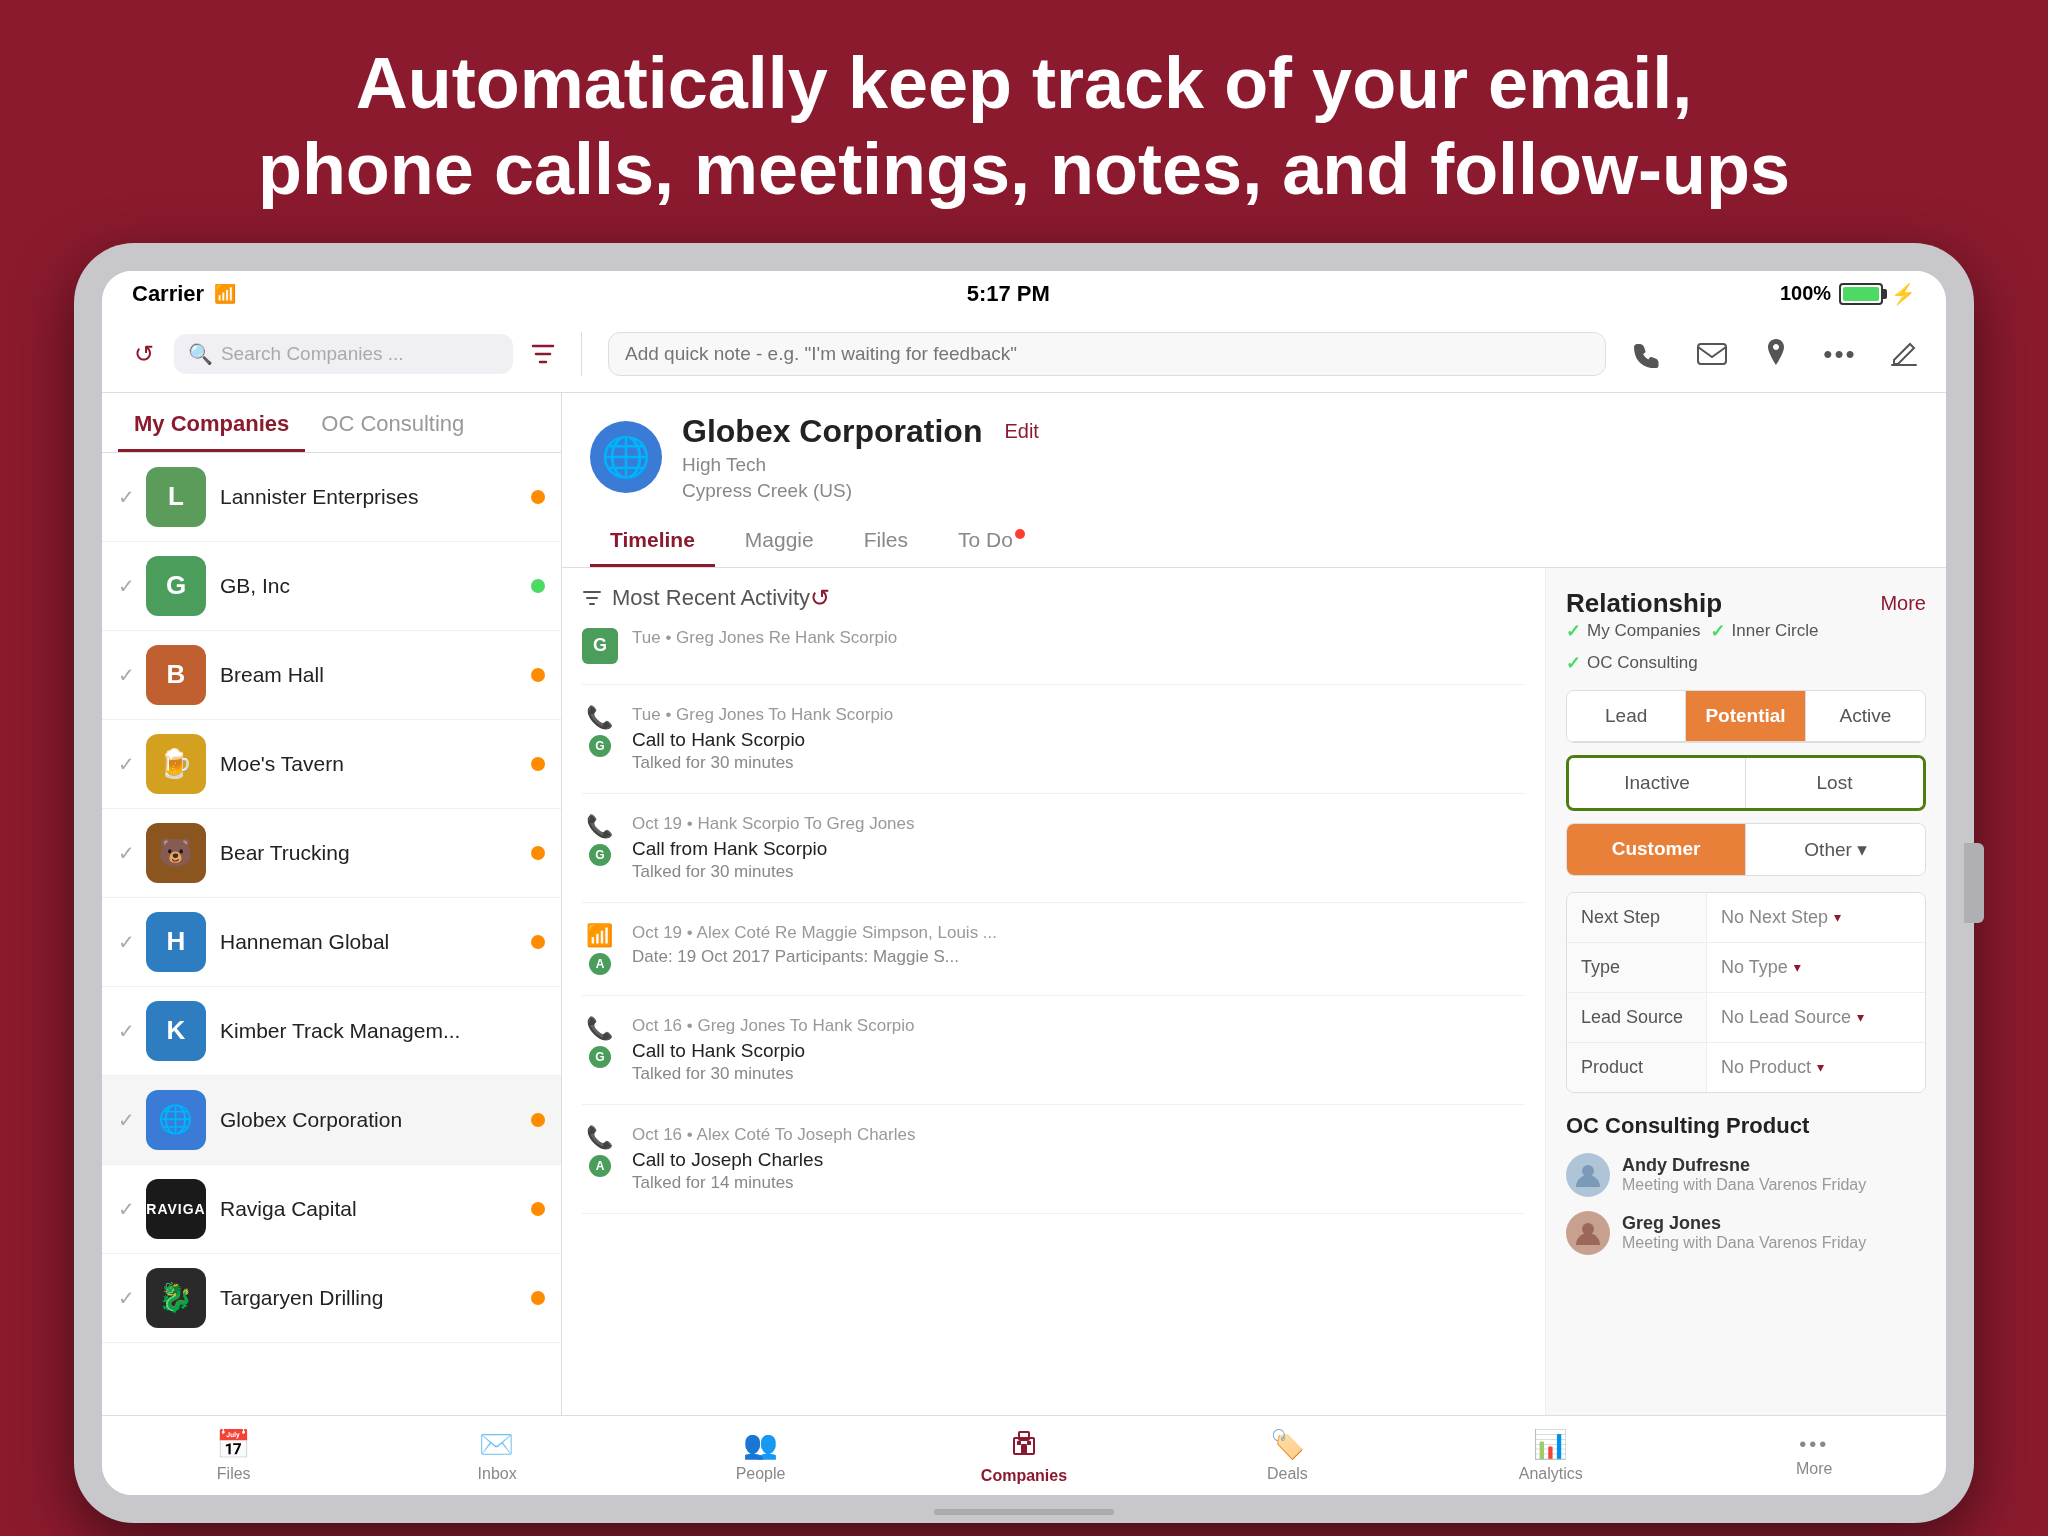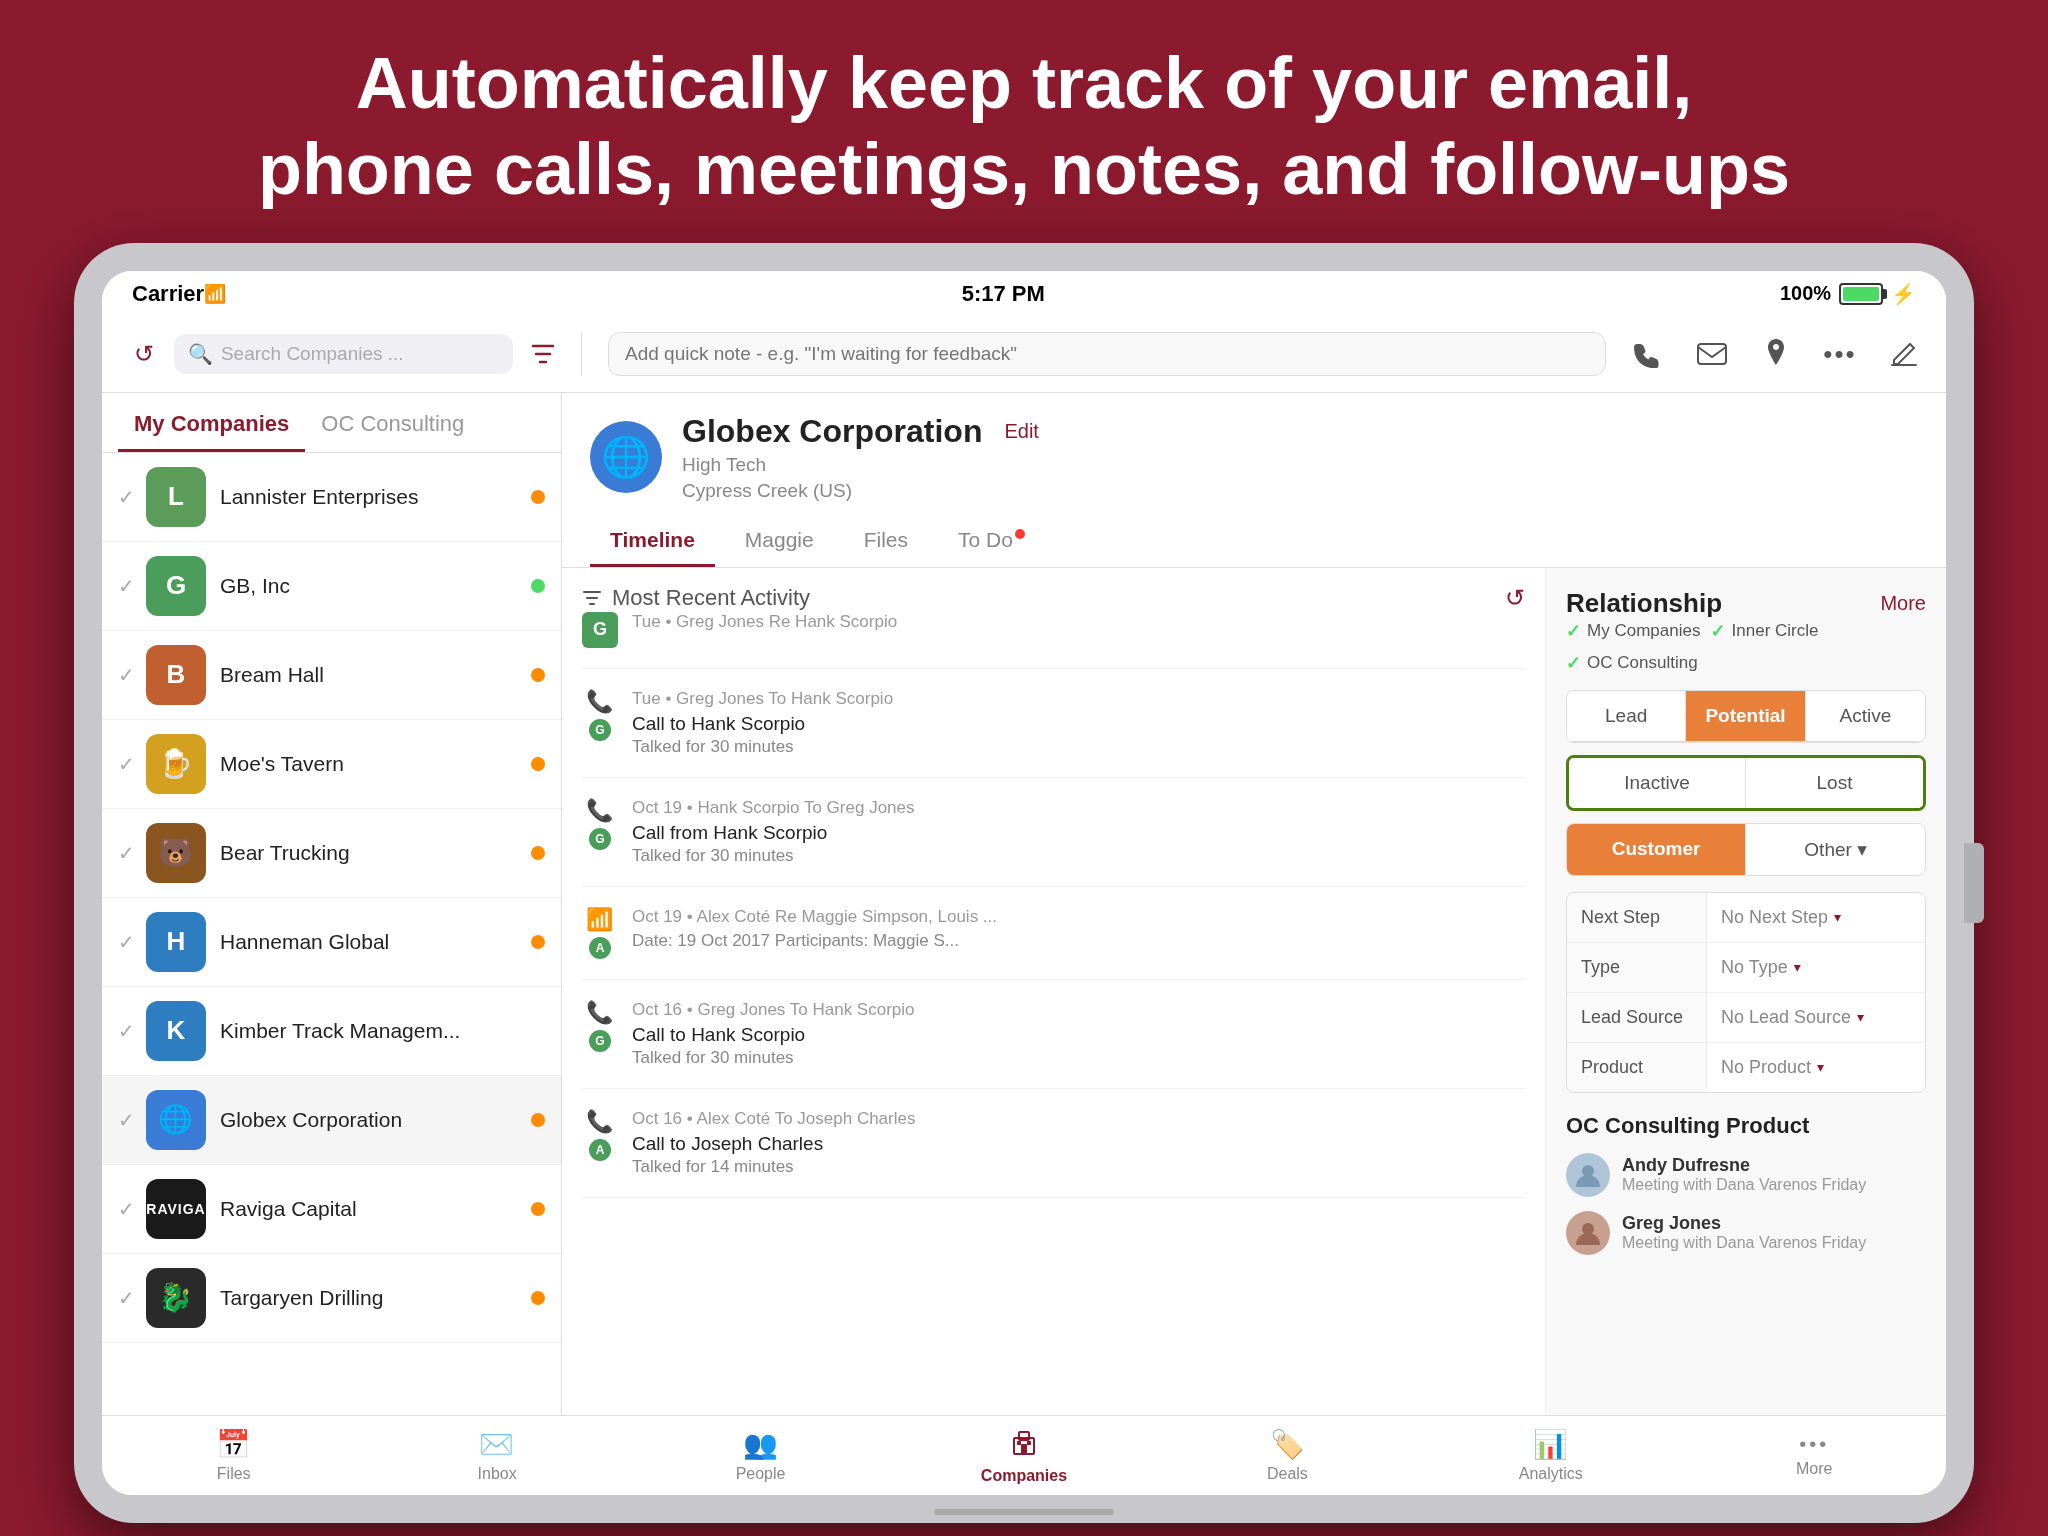--- a/index.html
+++ b/index.html
@@ -46,21 +46,21 @@
     .status-bar {
       background: white;
       display: flex;
       align-items: center;
       justify-content: space-between;
       padding: 0 30px;
       height: 46px;
       font-size: 22px;
       font-weight: 600;
     }
-    .status-left { display: flex; align-items: center; gap: 0; }
+    .status-left { display: flex; align-items: center; gap: 10px; }
     .status-center { font-size: 22px; font-weight: 600; }
     .status-right { display: flex; align-items: center; gap: 8px; font-size: 20px; }
     .battery-icon {
       display: inline-flex; align-items: center;
       border: 2px solid #333;
       border-radius: 4px;
       width: 44px; height: 22px;
       padding: 2px;
       position: relative;
     }
@@ -299,22 +299,22 @@
     .timeline-section {
       flex: 1;
       overflow-y: auto;
       padding: 16px 20px;
       background: white;
       margin: 0;
       border-right: 1px solid #eee;
     }
     .timeline-header {
       display: flex;
-      justify-content: space-between;
-      align-items: center;
+      align-items: center;
+      margin-bottom: 16px;
     }
     .timeline-title {
       font-size: 22px;
       color: #555;
       display: flex;
       align-items: center;
       gap: 10px;
     }
     .timeline-item {
       display: flex;

